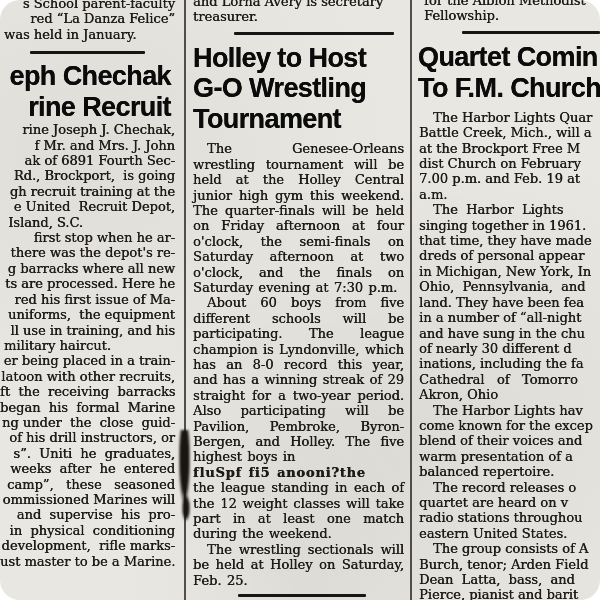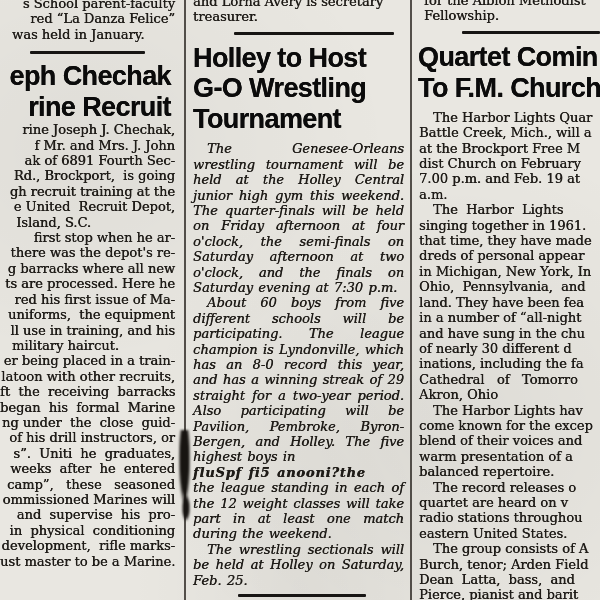--- a/index.html
+++ b/index.html
@@ -7,49 +7,49 @@
     position:relative;
     width:600px;height:600px;
     overflow:hidden;
     background:
       radial-gradient(ellipse at 15% 25%, rgba(0,0,0,0.045), transparent 42%),
       radial-gradient(ellipse at 75% 70%, rgba(0,0,0,0.05), transparent 48%),
       radial-gradient(ellipse at 50% 100%, rgba(0,0,0,0.04), transparent 40%),
       #e9e7e1;
     font-family:"DejaVu Serif", serif;
     color:#1f1c18;
+    border-radius:20px;
   }
   .col{position:absolute;top:0;height:600px;overflow:hidden;}
   .col-left{left:0;width:183px;}
   .col-mid{left:188px;width:220px;}
   .col-right{left:414px;width:186px;}
 
   .line{
     white-space:pre;
     font-size:13px;line-height:15.4px;
     text-shadow:0.35px 0 0 currentColor;
   }
   .para{
     margin:0;
     font-size:13px;line-height:15.4px;
     text-align:justify;
     text-shadow:0.35px 0 0 currentColor;
     word-spacing:1.2px;
-    font-style:italic;
   }
   .para.indent{text-indent:14px;}
   .para.smudge, .line.smudge{
     filter:blur(0.4px);
     font-weight:bold;
     letter-spacing:0.8px;
   }
 
   
   .col-left .line{text-align:right;padding-right:8px;}
-  .col-left .line.left{text-align:left;padding-left:12px;}
+  .col-left .line.left{text-align:left;padding-left:4px;}
   .col-left .fragment{margin-top:-4px;}
   .col-left .headline{text-align:right;padding-right:12px;}
 
   .col-mid .fragment{margin-top:-6px;padding-left:5px;}
   .col-mid .bodytext{padding:0 4px 0 5px;}
 
   .col-right .fragment{margin-top:-7px;padding-left:5px;}
   .col-right .line{padding-left:5px;}
   .col-right .line.indent{padding-left:19px;}
   .col-right .headline{padding-left:4px;}

